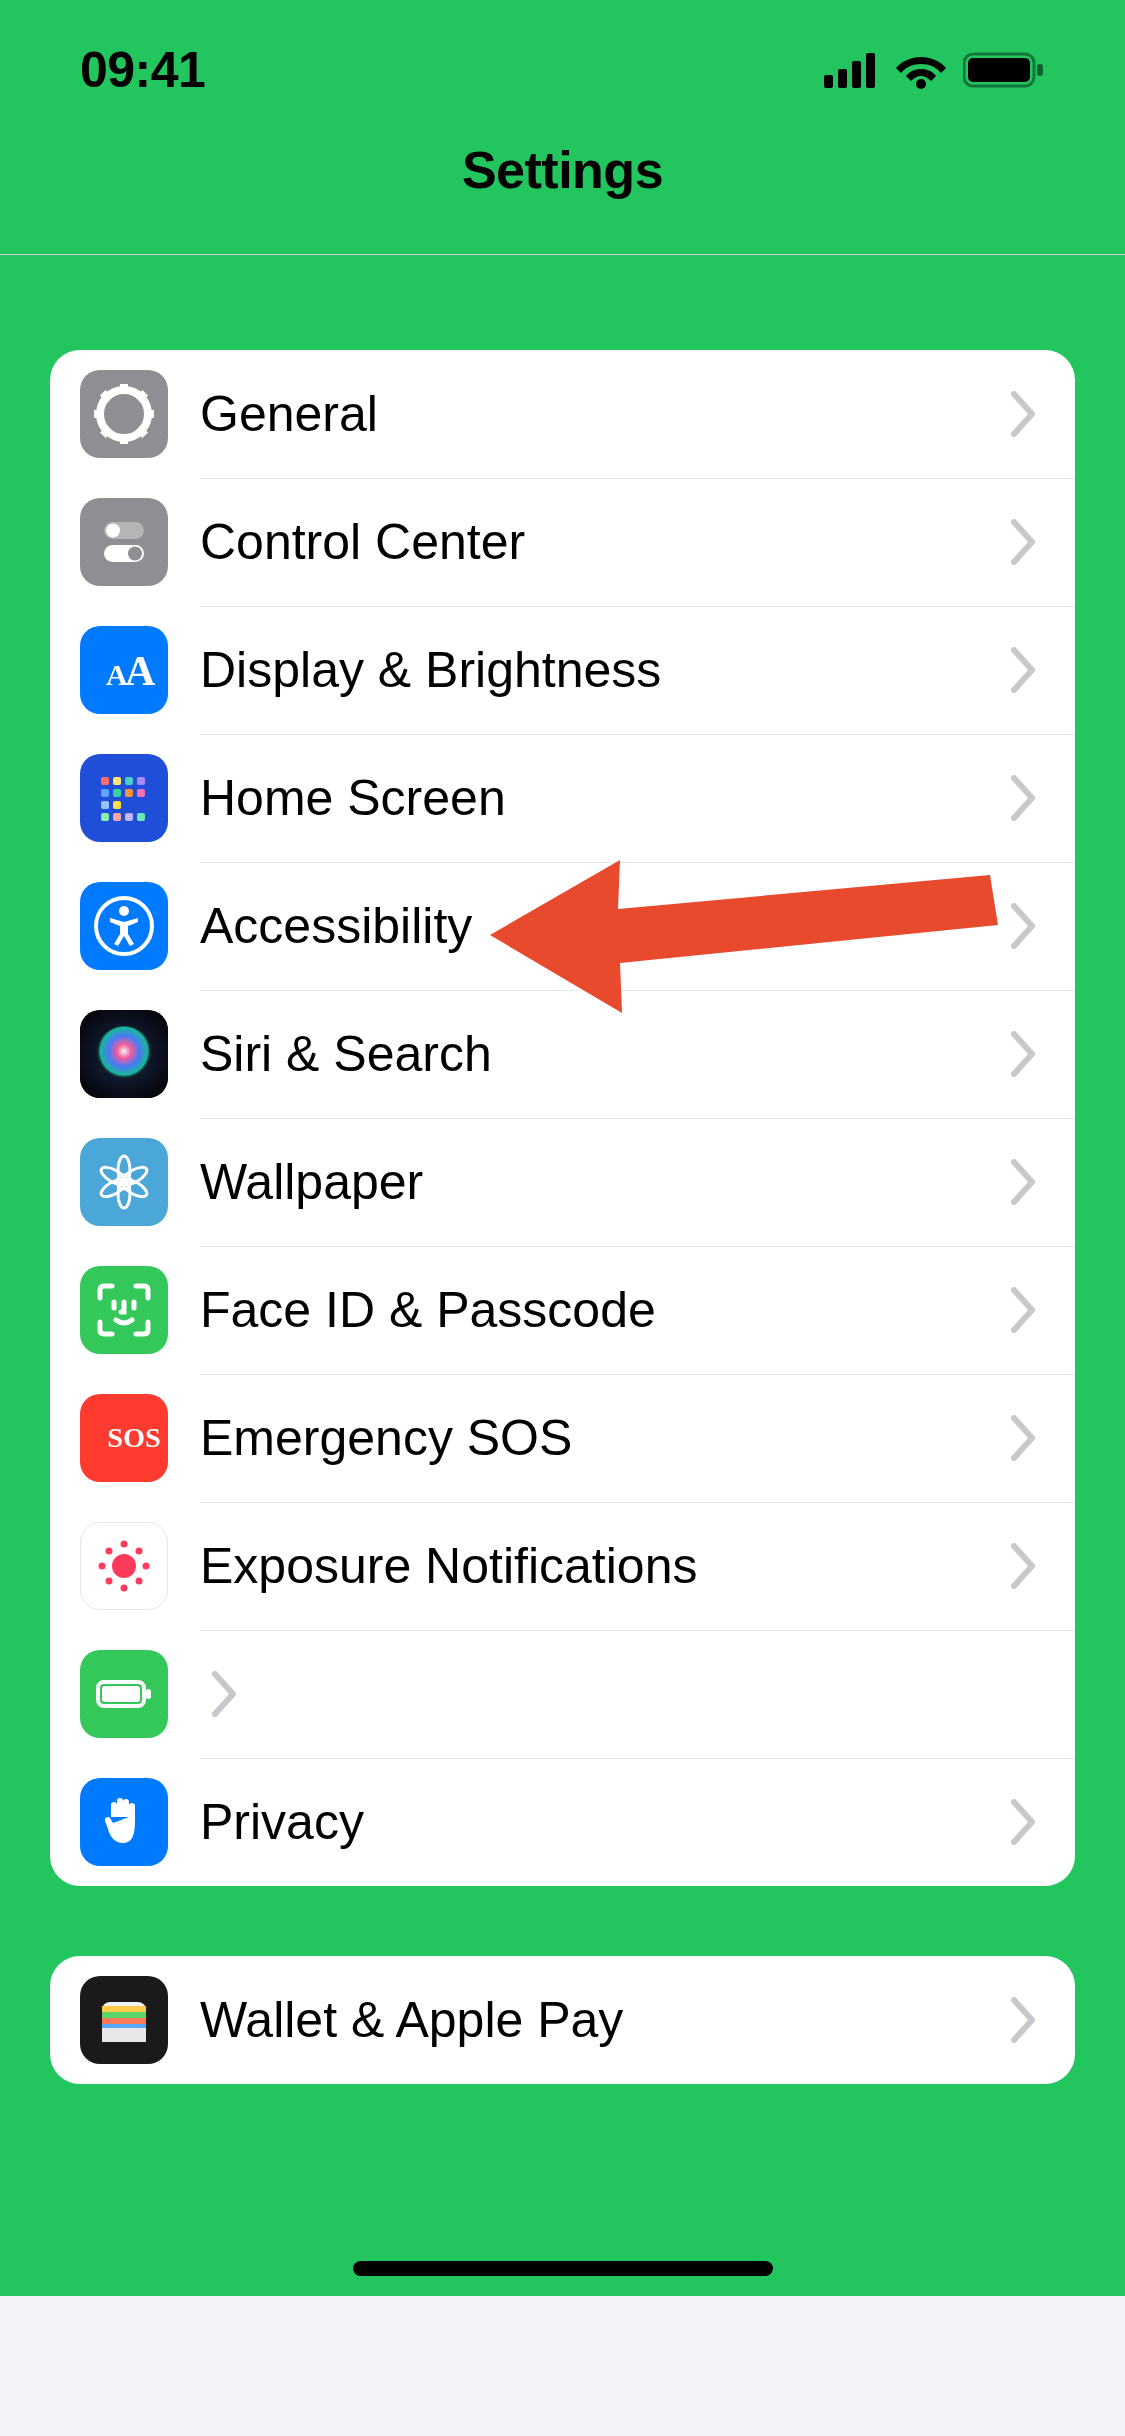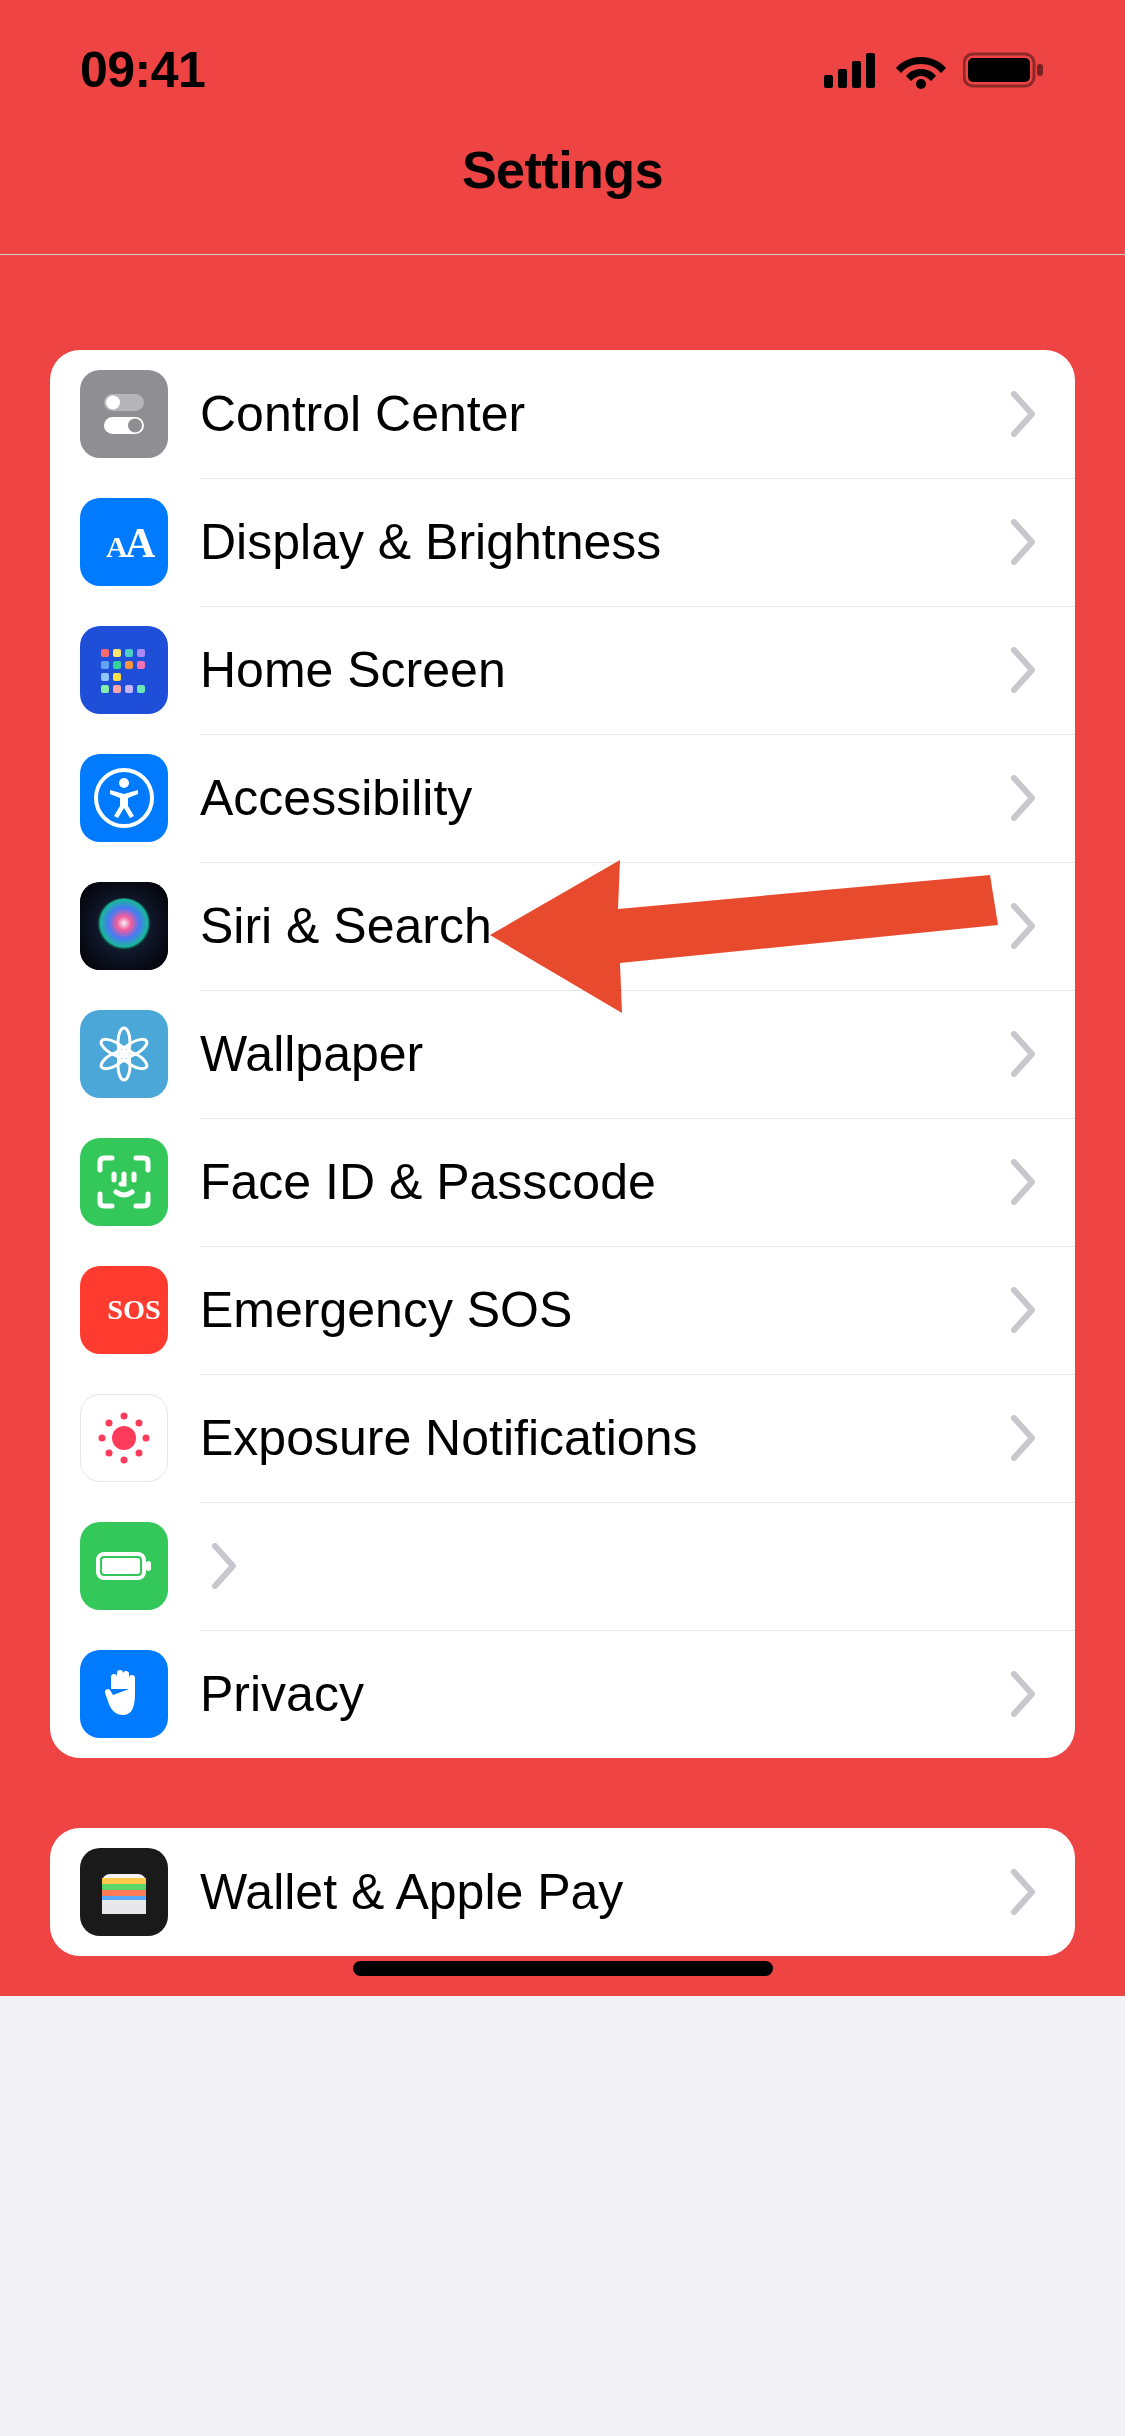--- a/index.html
+++ b/index.html
@@ -1,17 +1,17 @@
 <!DOCTYPE html>
 <html><head>
 <meta charset="utf-8">
 <style>
   * { margin: 0; padding: 0; box-sizing: border-box; }
   html, body { width: 1125px; height: 2436px; font-family: -apple-system, "Helvetica Neue", Arial, sans-serif; background:#f2f2f7; }
-  .screen { width:1125px; height:1996px; position:relative; background:#ef4444; overflow:hidden; }
+  .screen { width:1125px; height:2296px; position:relative; background:#22c55e; overflow:hidden; }
 
   
   .status-bar { position:absolute; top:0; left:0; right:0; height:140px; display:flex; align-items:center; justify-content:space-between; padding:0 80px 0 80px; }
   .time { font-size:50px; font-weight:600; letter-spacing:-0.5px; }
   .status-icons { display:flex; align-items:center; gap:16px; }
 
   
   .header { position:absolute; top:140px; left:0; right:0; height:114px; display:flex; align-items:flex-start; justify-content:center; }
   .header-title { font-size:52px; font-weight:700; letter-spacing:-0.5px; }
   .header-divider { position:absolute; top:254px; left:0; right:0; height:1px; background:#d0d0d4; }
@@ -65,20 +65,45 @@
 
   <div class="header">
     <div class="header-title">Settings</div>
   </div>
   <div class="header-divider"></div>
 
   <div class="content">
 
     <div class="group">
 
+      <div class="row">
+
+        <div class="row-icon" style="background:#8e8e93;">
+          <svg width="60" height="60" viewBox="0 0 60 60">
+            <g fill="#fff">
+              <circle cx="30" cy="30" r="24" fill="none" stroke="#fff" stroke-width="8"></circle>
+              <g transform="translate(30,30)">
+                <rect x="-4" y="-30" width="8" height="10"></rect>
+                <rect x="-4" y="20" width="8" height="10"></rect>
+                <rect x="-30" y="-4" width="10" height="8"></rect>
+                <rect x="20" y="-4" width="10" height="8"></rect>
+                <rect x="-4" y="-30" width="8" height="10" transform="rotate(45)"></rect>
+                <rect x="-4" y="20" width="8" height="10" transform="rotate(45)"></rect>
+                <rect x="-4" y="-30" width="8" height="10" transform="rotate(-45)"></rect>
+                <rect x="-4" y="20" width="8" height="10" transform="rotate(-45)"></rect>
+              </g>
+              <circle cx="30" cy="30" r="8" fill="#8e8e93"></circle>
+            </g>
+          </svg>
+        </div>
+        <div class="row-label">General</div>
+        <svg class="chevron" viewBox="0 0 30 46">
+            <path d="M5 3 L23 23 L5 43" stroke="#c7c7cc" stroke-width="6" fill="none" stroke-linecap="round" stroke-linejoin="round"></path>
+          </svg>
+      </div>
 
       <div class="row">
         <div class="row-sep"></div>
         <div class="row-icon" style="background:#8e8e93;">
           <svg width="56" height="56" viewBox="0 0 56 56">
             <rect x="8" y="8" width="40" height="17" rx="8.5" fill="#fff" opacity="0.35"></rect>
             <circle cx="17" cy="16.5" r="7" fill="#fff"></circle>
             <rect x="8" y="31" width="40" height="17" rx="8.5" fill="#fff"></rect>
             <circle cx="39" cy="39.5" r="7" fill="#8e8e93"></circle>
           </svg>

